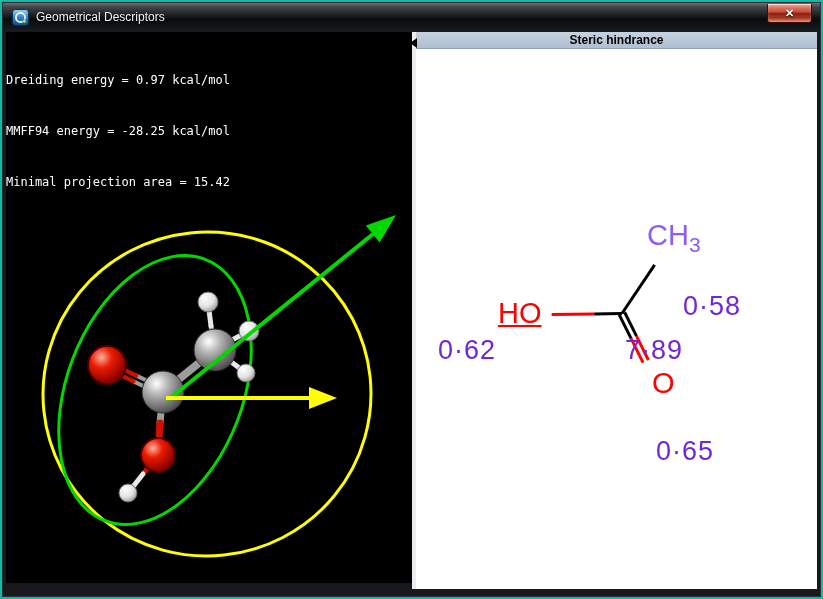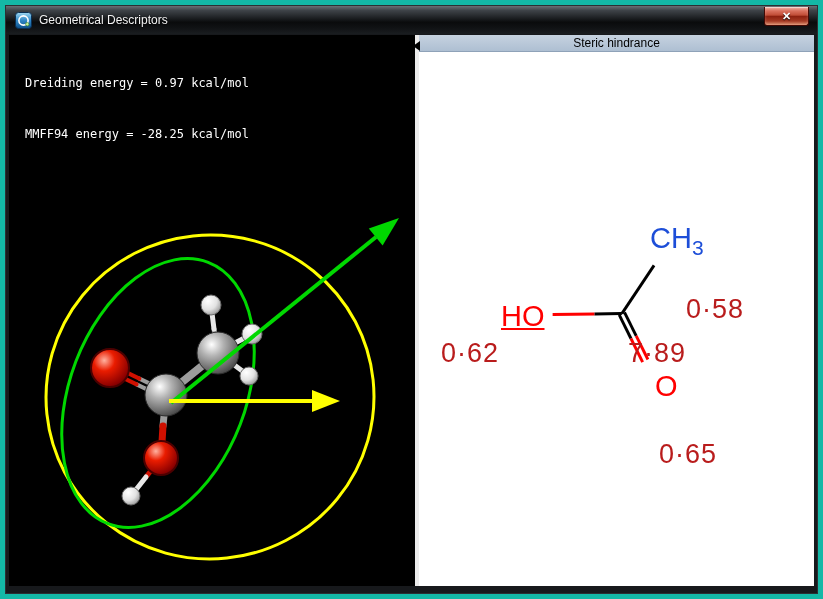--- a/index.html
+++ b/index.html
@@ -1,19 +1,19 @@
 <!DOCTYPE html>
 <html><head>
 <meta charset="utf-8">
 <style>
   html,body{margin:0;padding:0;background:#6b6b6b;}
   *{box-sizing:border-box;}
   .window{
     position:relative;width:823px;height:599px;
-    background:#17191c;border:5px solid #14b8a6;
+    background:#17191c;border:2px solid #14b8a6;
     font-family:"Liberation Sans",sans-serif;overflow:hidden;
     box-shadow:0 0 0 1px #2c2f33 inset;
   }
   .titlebar{
     position:absolute;top:1px;left:1px;right:1px;height:28px;
     background:linear-gradient(180deg,#6a6f74 0%,#3e4348 16%,#1e2124 42%,#0a0b0c 58%,#101214 78%,#1a1d20 100%);
     display:flex;align-items:center;
   }
   .title-icon{width:17px;height:17px;margin-left:9px;flex:0 0 auto;}
   .title-text{color:#f2f2f2;font-size:12px;margin-left:7px;text-shadow:0 1px 2px #000;}
@@ -23,44 +23,44 @@
     border:1px solid #430903;border-top:none;border-radius:0 0 3px 3px;
     color:#fff;font-size:11px;font-weight:bold;
     display:flex;align-items:center;justify-content:center;
     text-shadow:0 1px 1px #000;box-shadow:inset 0 1px 0 rgba(255,255,255,.45), inset 0 0 3px rgba(255,255,255,.25);
     cursor:pointer;
   }
   .content{position:absolute;top:30px;left:4px;right:4px;bottom:8px;display:flex;}
   .left-col{width:406px;display:flex;flex-direction:column;}
   .left-panel{flex:1;margin-bottom:9px;background:#000;display:flex;flex-direction:column;}
   .desc-text{
-    height:160px;padding:6px 4px 0 16px;color:#fff;
+    height:160px;padding:6px 4px 0 0;color:#fff;
     font-family:"DejaVu Sans Mono","Liberation Mono",monospace;
     font-size:12px;line-height:17px;white-space:pre;overflow:hidden;
   }
   .view3d{flex:1;position:relative;overflow:hidden;}
   .view3d svg{display:block;width:100%;height:100%;}
   .splitter{width:4px;background:#ececec;position:relative;cursor:col-resize;}
   .splitter-arrow{
     position:absolute;top:6px;left:-2px;width:0;height:0;
     border-top:5px solid transparent;border-bottom:5px solid transparent;
     border-right:7px solid #000;
   }
   .right-panel{flex:1;background:#fff;display:flex;flex-direction:column;}
   .steric-header{
     height:17px;background:linear-gradient(180deg,#c6d2e0,#aebfd2);
     border-bottom:1px solid #8fa2b8;
-    text-align:center;font-size:12px;font-weight:normal;color:#000;line-height:16px;
+    text-align:center;font-size:12px;font-weight:bold;color:#000;line-height:16px;
   }
   .canvas2d{flex:1;position:relative;background:#fff;overflow:hidden;}
   .canvas2d svg.bonds{position:absolute;left:0;top:0;width:100%;height:100%;}
-  .atom-label{position:absolute;font-size:29px;color:#1d4ed8;line-height:1;}
+  .atom-label{position:absolute;font-size:29px;color:#8b5cf6;line-height:1;}
   .atom-label.red{color:#f00;}
   .atom-label sub{font-size:21px;}
-  .steric-value{position:absolute;font-size:27px;color:#b91c1c;line-height:1;letter-spacing:1px;}
+  .steric-value{position:absolute;font-size:27px;color:#6d28d9;line-height:1;letter-spacing:1px;}
 </style>
 </head>
 <body>
 
 <div class="window">
 
   <div class="titlebar">
     <svg class="title-icon" viewBox="0 0 17 17">
       <defs>
         <linearGradient id="icg" x1="0" y1="0" x2="0" y2="1">
@@ -79,20 +79,21 @@
     </div>
   </div>
 
   <div class="content">
 
     <div class="left-col">
       <div class="left-panel">
         <div class="desc-text">
           <div>Dreiding energy = 0.97 kcal/mol</div>
           <div>MMFF94 energy = -28.25 kcal/mol</div>
+          <div>Minimal projection area = 15.42</div>
           
           
           
           
           
           
         </div>
 
         <div class="view3d">
           <svg viewBox="0 0 406 391" preserveAspectRatio="xMidYMid slice">

